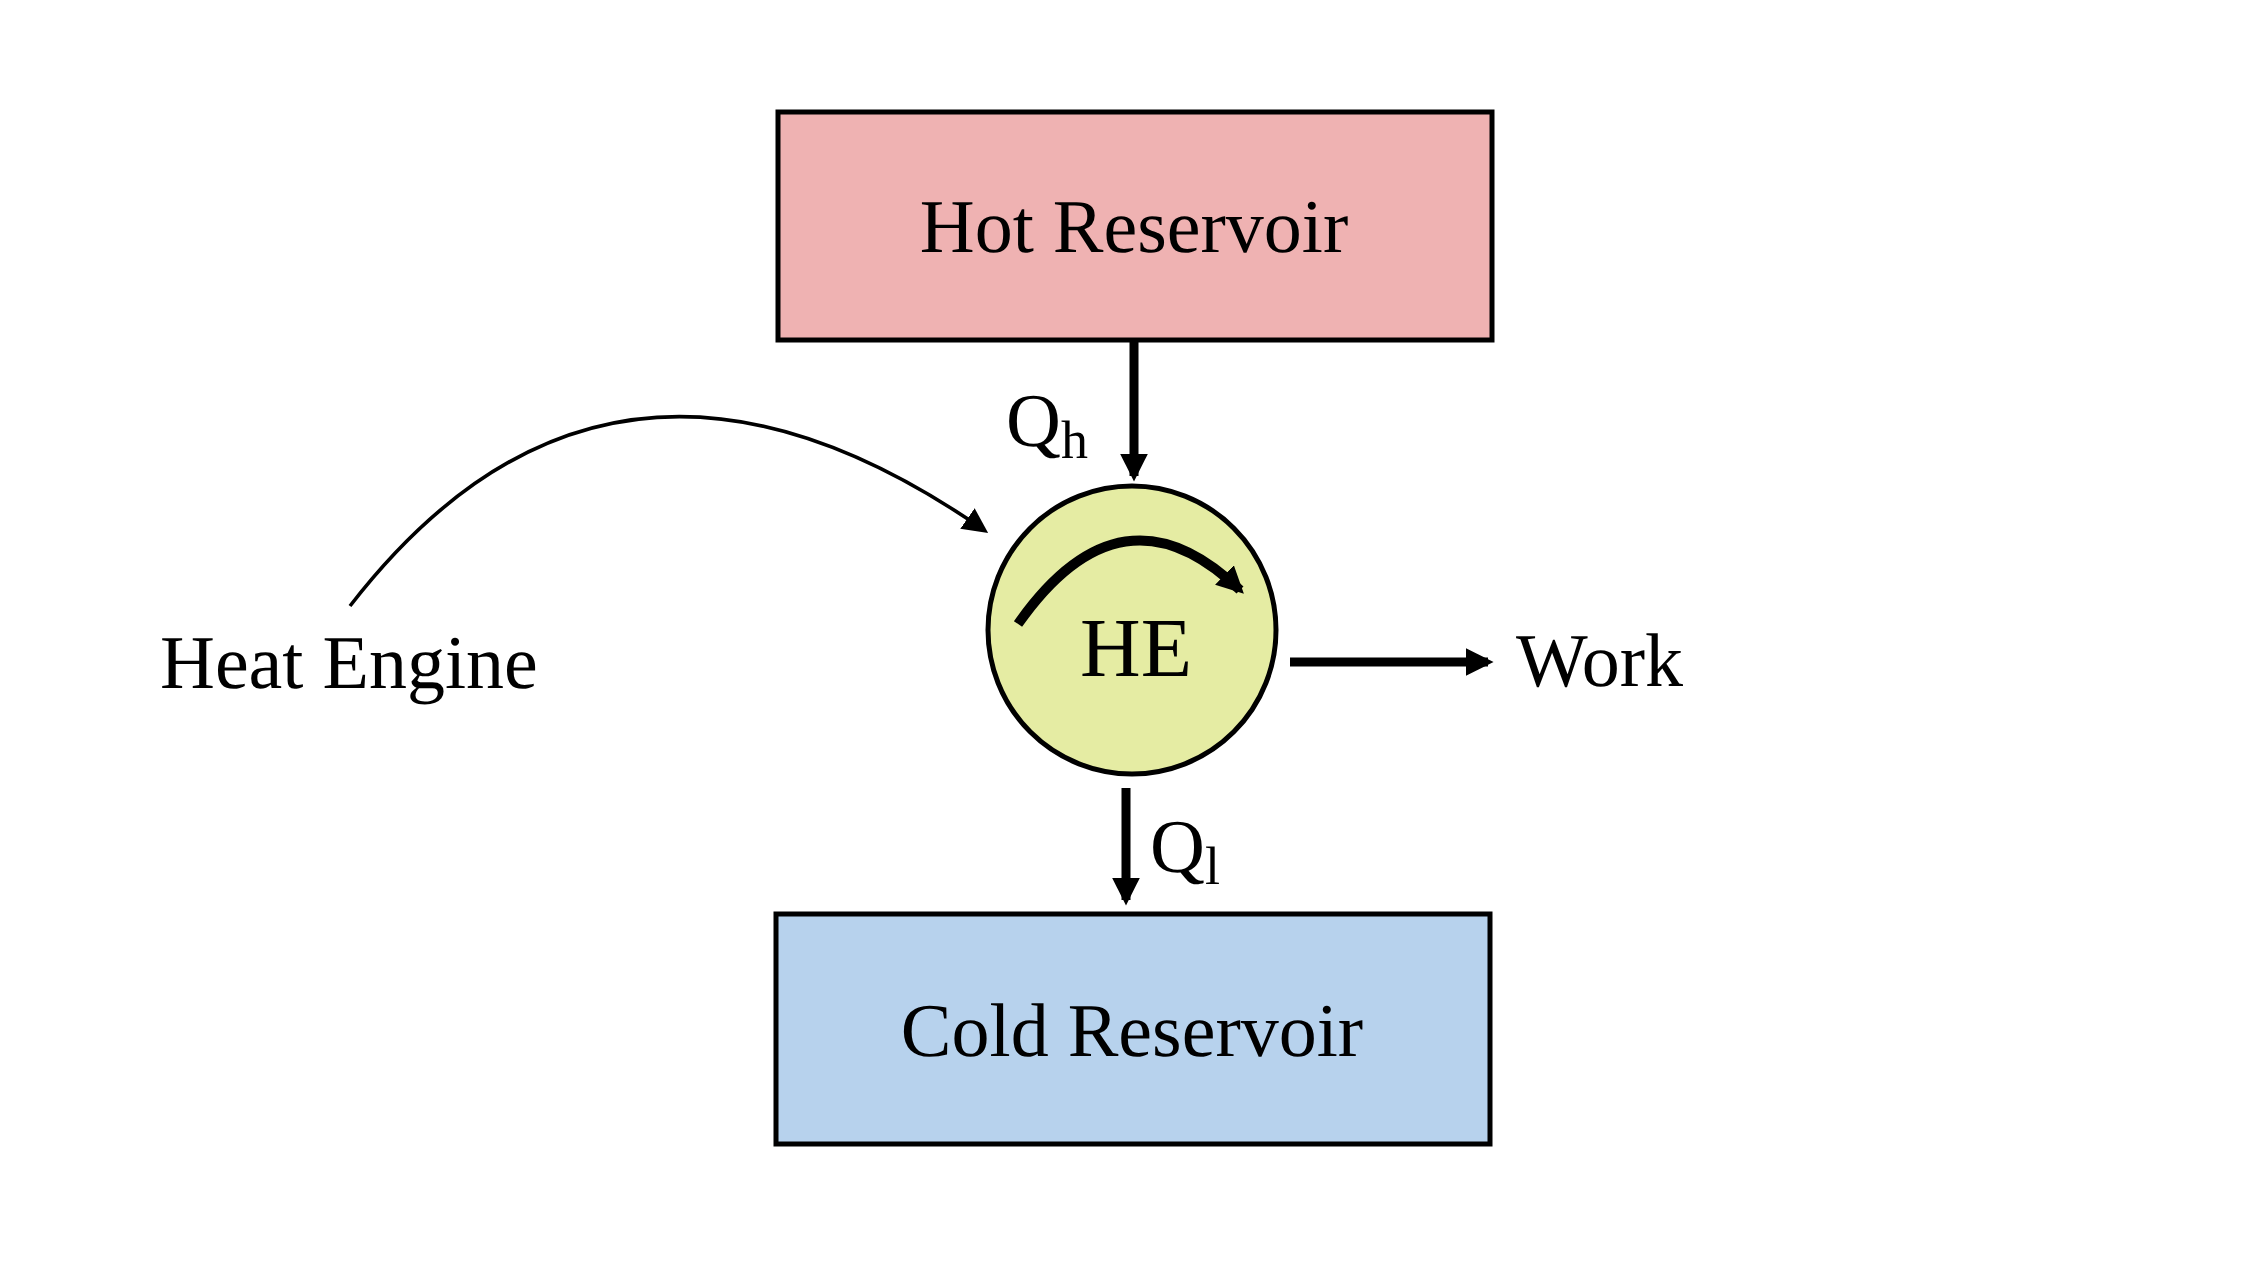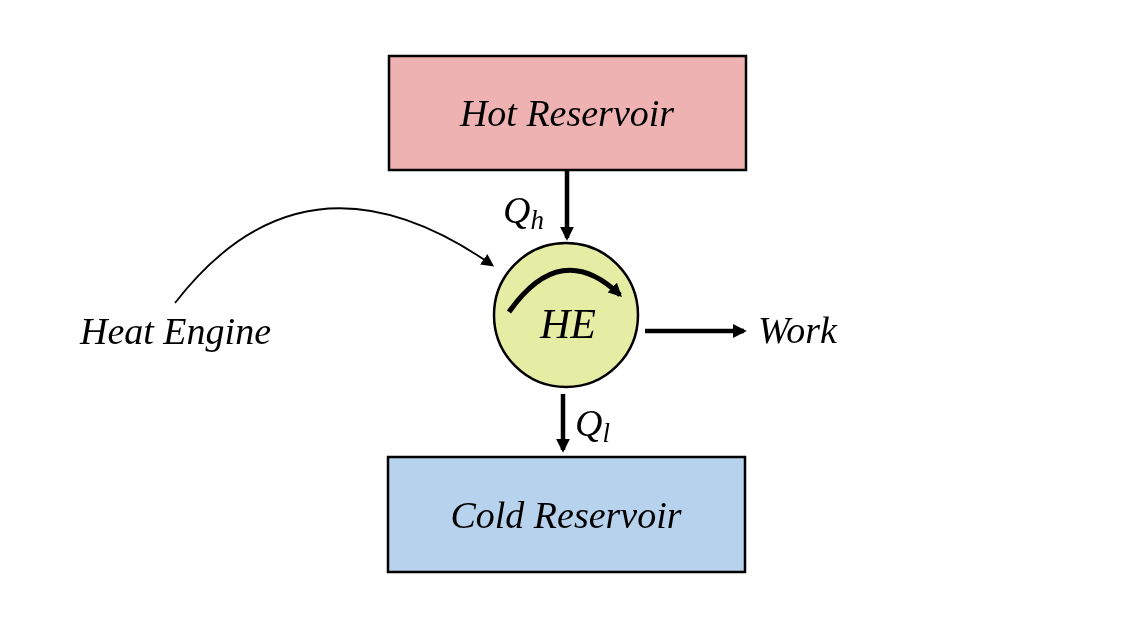--- a/index.html
+++ b/index.html
@@ -7,21 +7,20 @@
     padding: 0;
     background: #ffffff;
   }
   .canvas {
     position: relative;
     width: 1052px;
     height: 638px;
     background: #ffffff;
     overflow: hidden;
     font-family: "Liberation Serif", serif;
-    font-style: italic;
   }
   svg text {
     font-family: "Liberation Serif", serif;
     fill: #000000;
   }
   .node-label { font-size: 38px; }
   .engine-label { font-size: 42px; }
   .flow-label { font-size: 38px; }
   .flow-sub { font-size: 27px; }
   .caption-label { font-size: 38px; }

